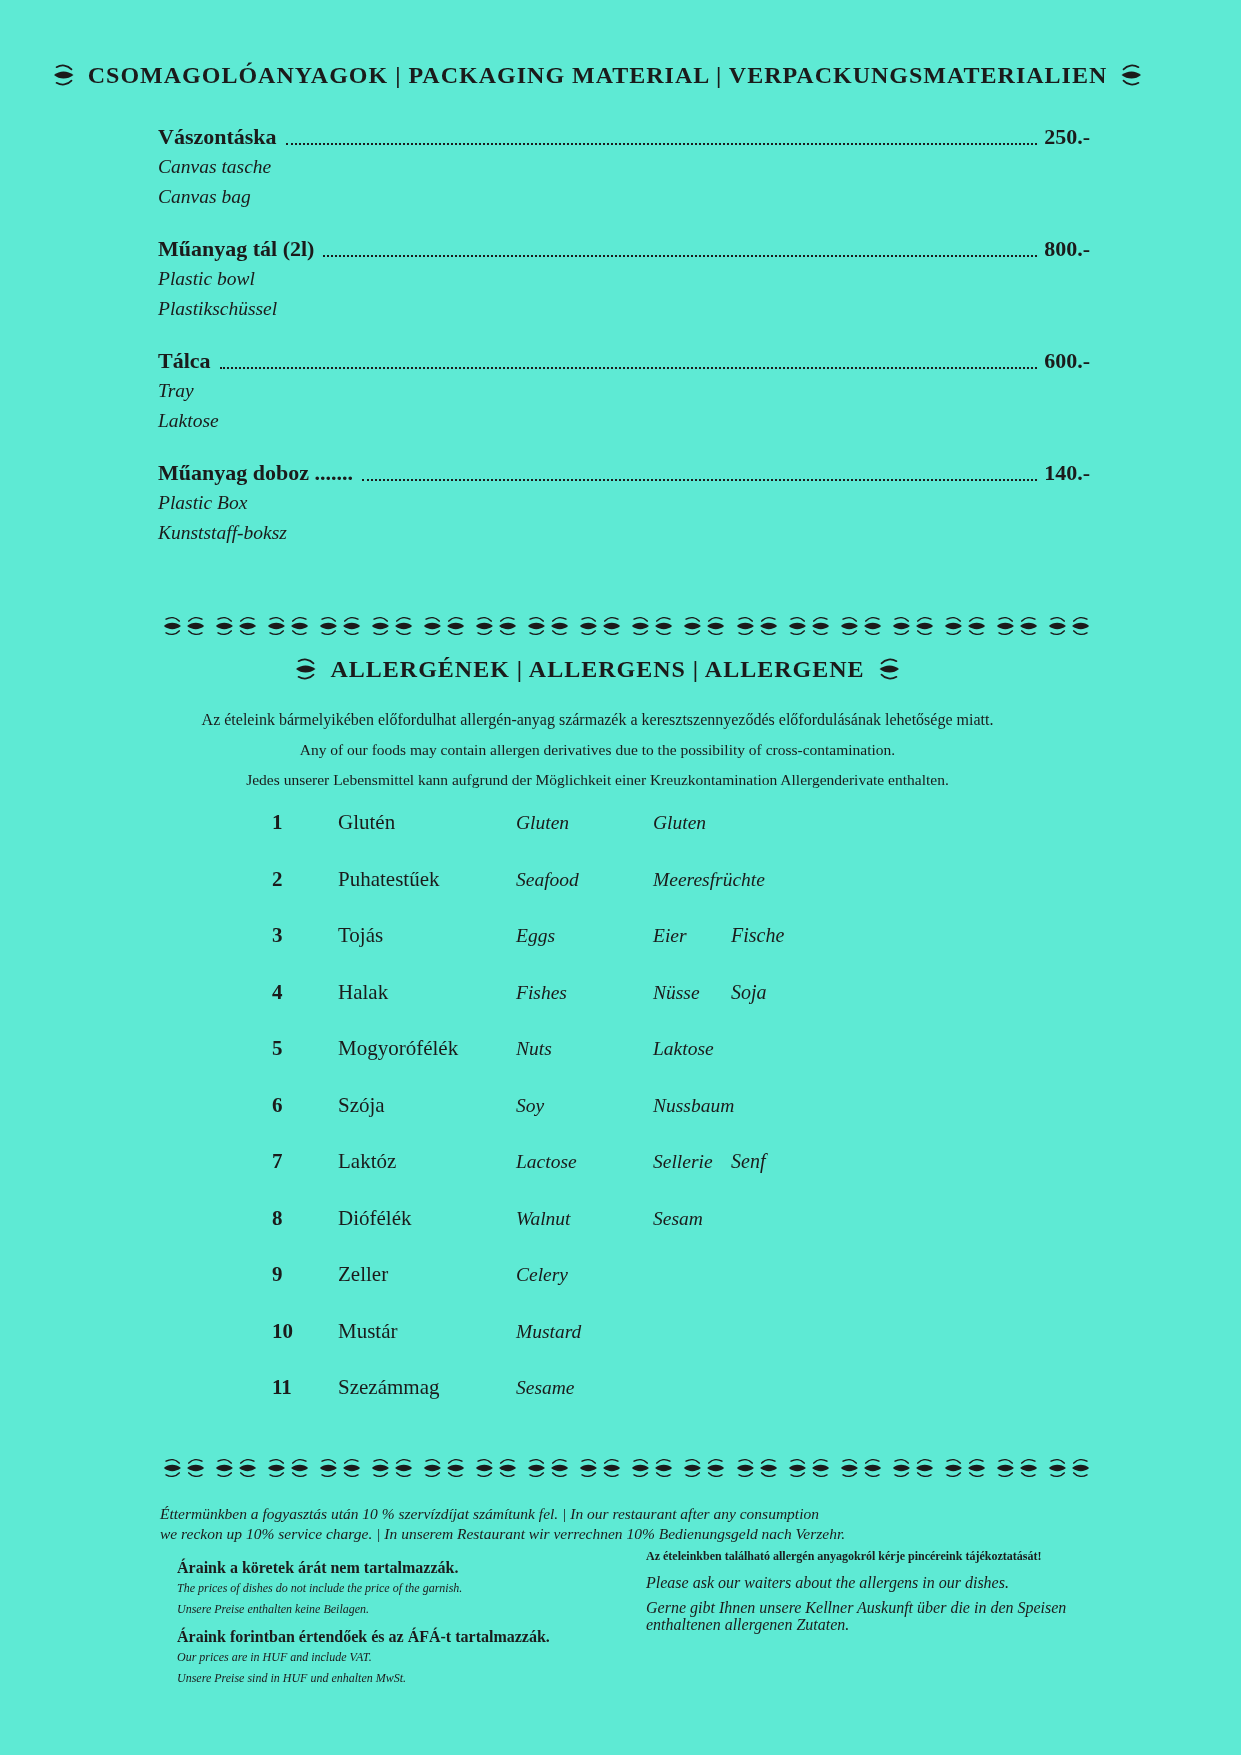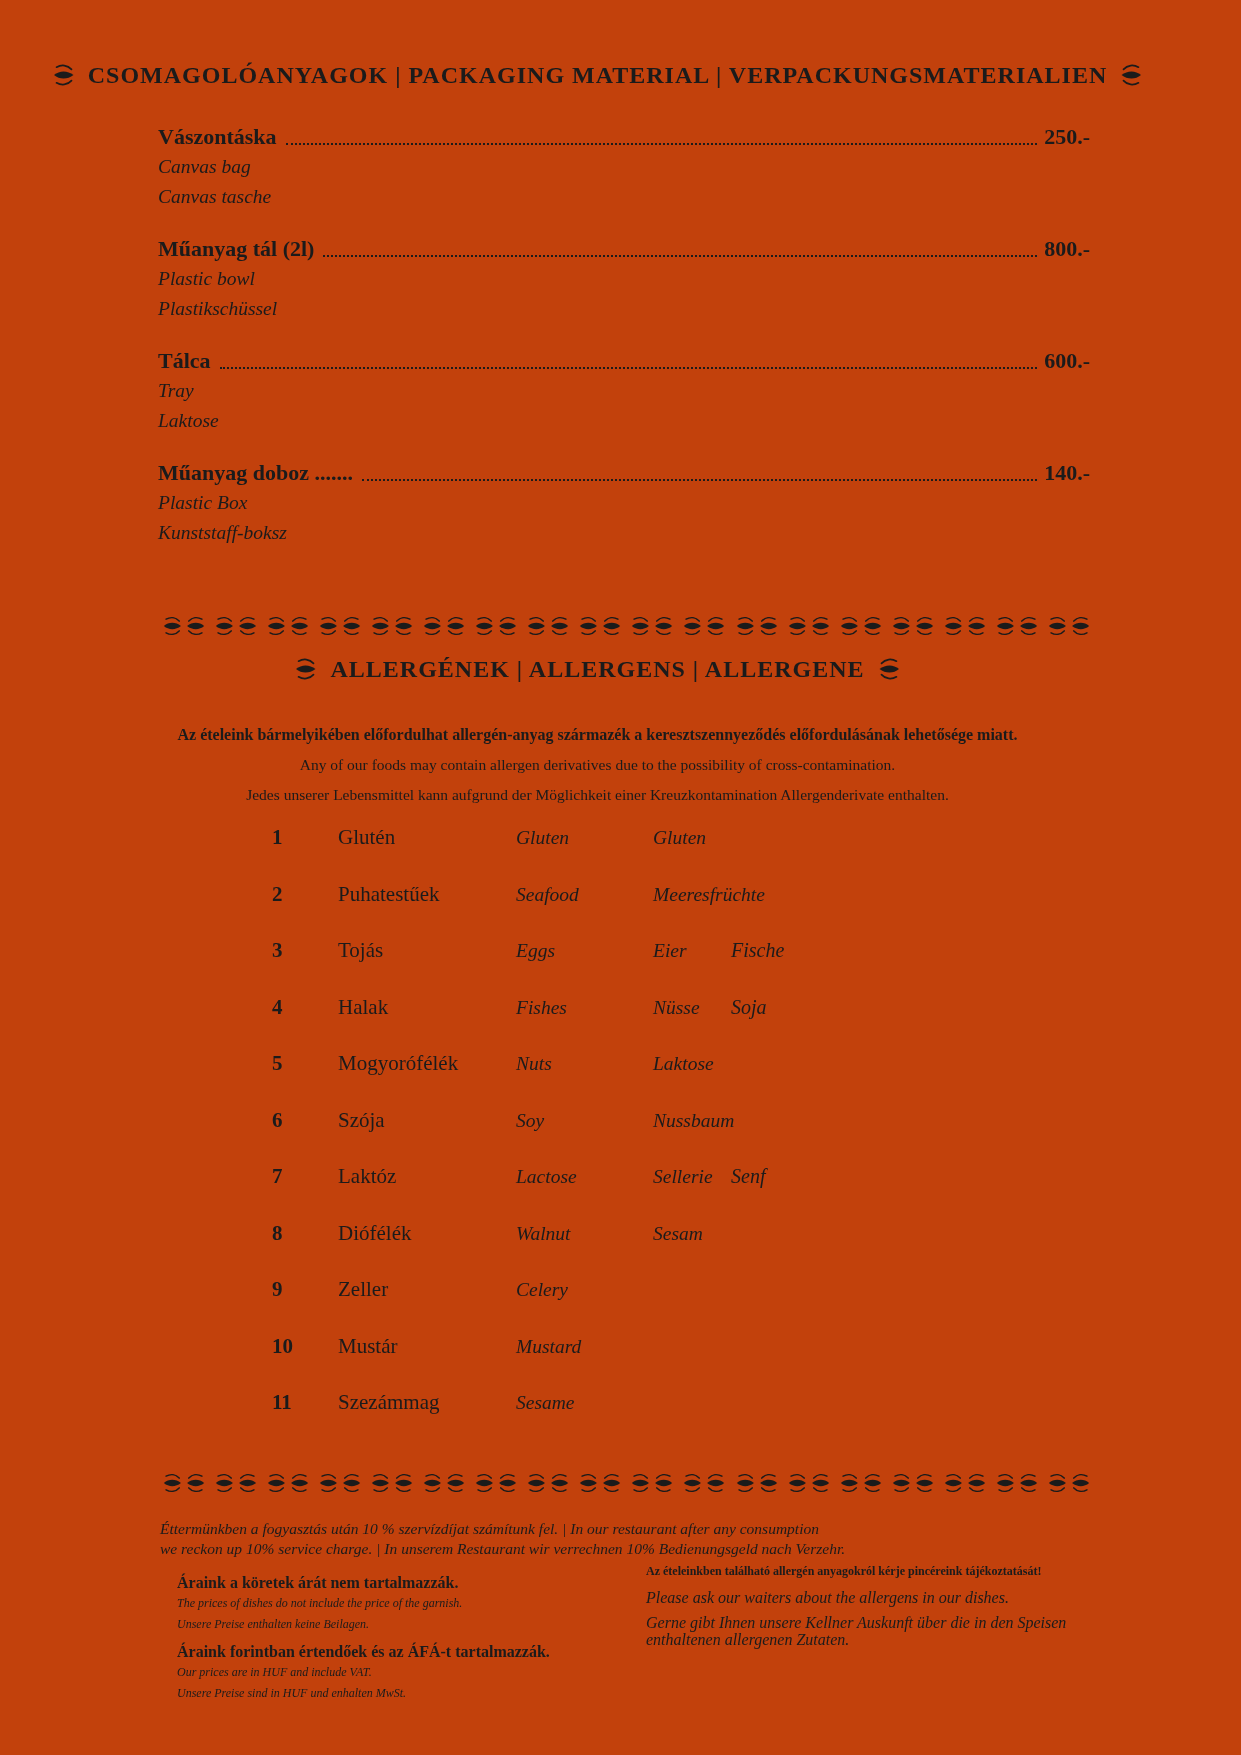--- a/index.html
+++ b/index.html
@@ -1,17 +1,17 @@
 <!DOCTYPE html>
 <html><head>
 <meta charset="utf-8">
 <style>
   html,body { margin:0; padding:0; background:#ffffff; }
   .page {
-    position:relative; width:1241px; height:1755px; background:#c2410c;
+    position:relative; width:1241px; height:1755px; background:#5eead4;
     color:#1b1b1b; font-family:"Liberation Serif", serif; overflow:hidden;
   }
   .content { position:absolute; left:105px; top:0; width:985px; }
 
   
   .menu-title {
     margin-top:60px; height:30px; display:flex; justify-content:center;
     align-items:center; gap:12px; font-size:24px; font-weight:bold;
     letter-spacing:1px; white-space:nowrap;
   }
@@ -36,21 +36,21 @@
   }
   .ornament-row.second { margin-top:24px; }
 
   
   .allergen-title {
     margin-top:16px; height:30px; display:flex; justify-content:center;
     align-items:center; gap:12px; font-size:24px; font-weight:bold;
     letter-spacing:1px; white-space:nowrap;font-family:Liberation Serif, serif;
   }
   .intro p { margin:0; height:30px; line-height:30px; text-align:center; font-size:15.5px; }
-  .intro p.first { margin-top:36px; font-weight:bold; font-size:16px; }
+  .intro p.first { margin-top:21px; font-weight:normal; font-size:16px; }
 
   .allergen-table { margin-top:15px; }
   .arow { display:flex; align-items:baseline; height:56.5px; }
   .c-num { margin-left:167px; width:66px; font-weight:bold; font-size:21px; }
   .c-hu  { width:178px; font-weight:normal; font-size:21px; }
   .c-en  { width:137px; font-style:italic; font-size:19.5px; }
   .c-de  { width:78px;  font-style:italic; font-size:19.5px; }
   .c-de2 { font-style:italic; font-size:20px; }
 
   
@@ -91,22 +91,22 @@
         </svg>
     </div>
 
     <div class="items">
       <div class="item">
         <div class="item-line">
           <span>Vászontáska</span>
           <span class="leader"></span>
           <span class="price">250.-</span>
         </div>
+        <div class="item-sub">Canvas tasche</div>
         <div class="item-sub">Canvas bag</div>
-        <div class="item-sub">Canvas tasche</div>
       </div>
       <div class="item">
         <div class="item-line">
           <span>Műanyag tál (2l)</span>
           <span class="leader"></span>
           <span class="price">800.-</span>
         </div>
         <div class="item-sub">Plastic bowl</div>
         <div class="item-sub">Plastikschüssel</div>
       </div>

